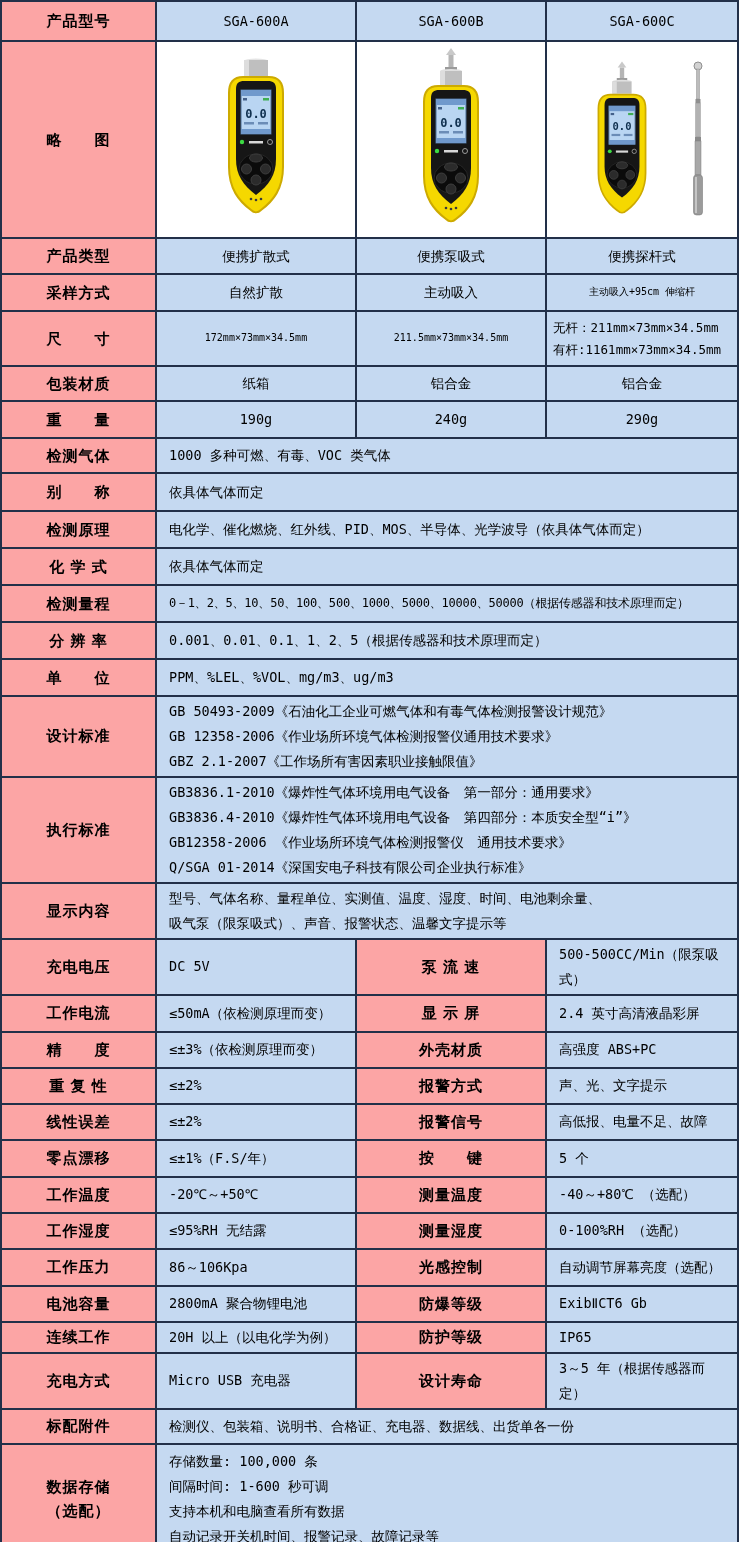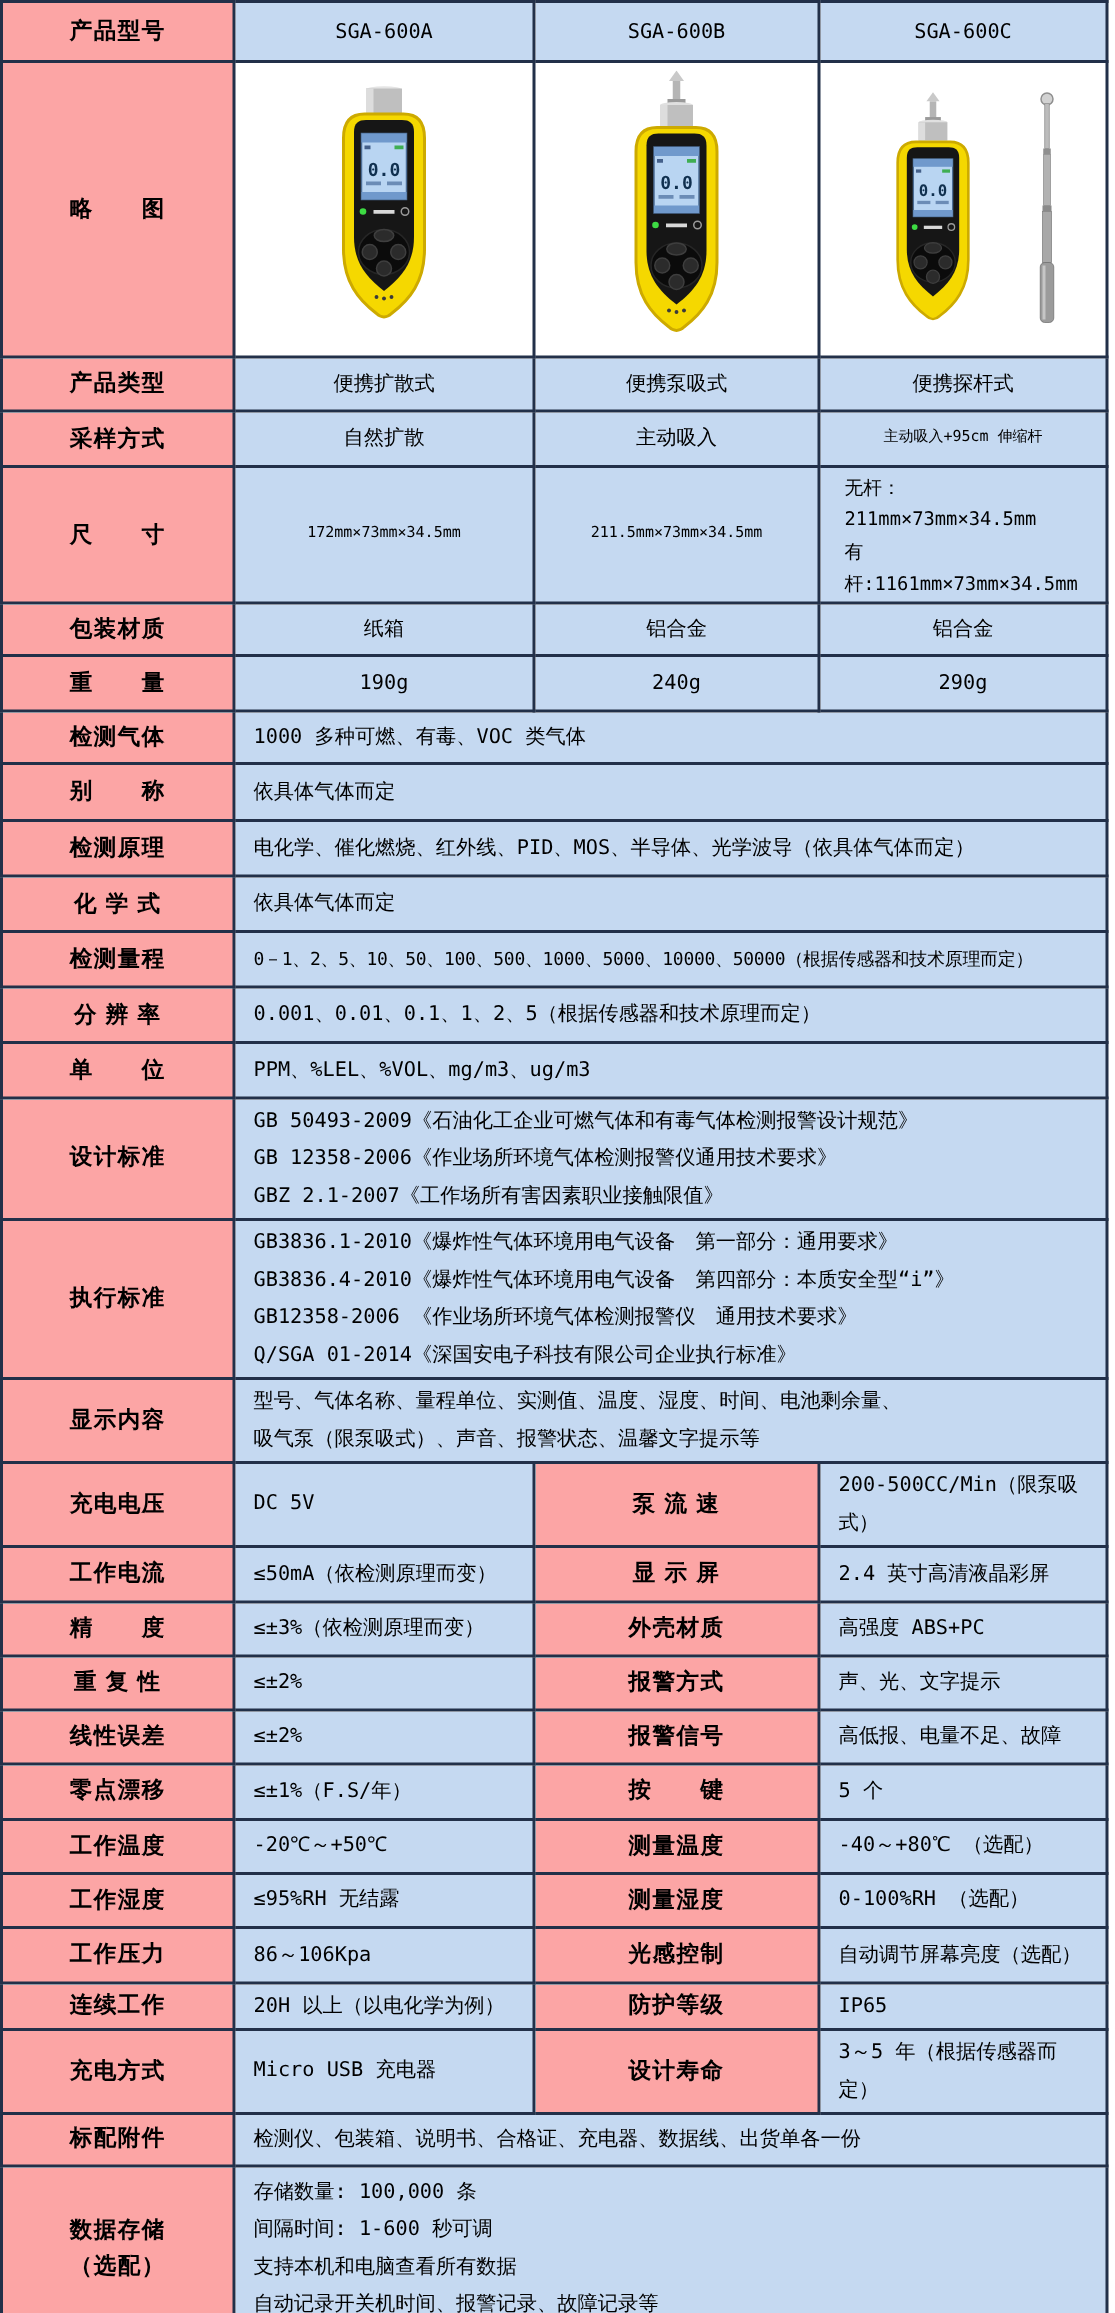--- a/index.html
+++ b/index.html
@@ -31,21 +31,21 @@
     font-size:13.5px;
     font-family:"DejaVu Sans Mono","Liberation Mono",monospace;
     padding:2px 12px;
     white-space:pre-line;
     line-height:1.85;
     text-align:left;
   }
   .val.center{text-align:center;padding:2px 4px;}
   .val.dim{font-size:10px;text-align:center;}
   .val.tight{font-size:12px;letter-spacing:-0.2px;}
-  .val.leftsmall{font-size:12.5px;text-align:left;padding:2px 16px;line-height:1.7;}
+  .val.leftsmall{font-size:12.5px;text-align:left;padding:2px 6px;line-height:1.7;}
   .img-cell{background:#ffffff;text-align:center;}
   .img-wrap{display:flex;align-items:center;justify-content:center;gap:16px;height:100%;}
 </style>
 </head>
 <body>
 
 <table class="spec-table">
   <colgroup>
     <col style="width:155px">
       <col style="width:200px">
@@ -245,21 +245,21 @@
   <tr style="height:50px">
     <td class="lab">显示内容</td>
     <td class="val" colspan="3">型号、气体名称、量程单位、实测值、温度、湿度、时间、电池剩余量、
 吸气泵（限泵吸式）、声音、报警状态、温馨文字提示等</td>
   </tr>
 
   <tr style="height:37px">
     <td class="lab">充电电压</td>
     <td class="val">DC 5V</td>
     <td class="lab">泵 流 速</td>
-    <td class="val">200-500CC/Min（限泵吸式）</td>
+    <td class="val">500-500CC/Min（限泵吸式）</td>
   </tr>
   <tr style="height:37px">
     <td class="lab">工作电流</td>
     <td class="val">≤50mA（依检测原理而变）</td>
     <td class="lab">显 示 屏</td>
     <td class="val">2.4 英寸高清液晶彩屏</td>
   </tr>
   <tr style="height:36px">
     <td class="lab">精　　度</td>
     <td class="val">≤±3%（依检测原理而变）</td>
@@ -294,20 +294,26 @@
     <td class="lab">工作湿度</td>
     <td class="val">≤95%RH 无结露</td>
     <td class="lab">测量湿度</td>
     <td class="val">0-100%RH （选配）</td>
   </tr>
   <tr style="height:37px">
     <td class="lab">工作压力</td>
     <td class="val">86～106Kpa</td>
     <td class="lab">光感控制</td>
     <td class="val">自动调节屏幕亮度（选配）</td>
+  </tr>
+  <tr style="height:36px">
+    <td class="lab">电池容量</td>
+    <td class="val">2800mA 聚合物锂电池</td>
+    <td class="lab">防爆等级</td>
+    <td class="val">ExibⅡCT6 Gb</td>
   </tr>
   <tr style="height:20px">
     <td class="lab">连续工作</td>
     <td class="val">20H 以上（以电化学为例）</td>
     <td class="lab">防护等级</td>
     <td class="val">IP65</td>
   </tr>
   <tr style="height:37px">
     <td class="lab">充电方式</td>
     <td class="val">Micro USB 充电器</td>

